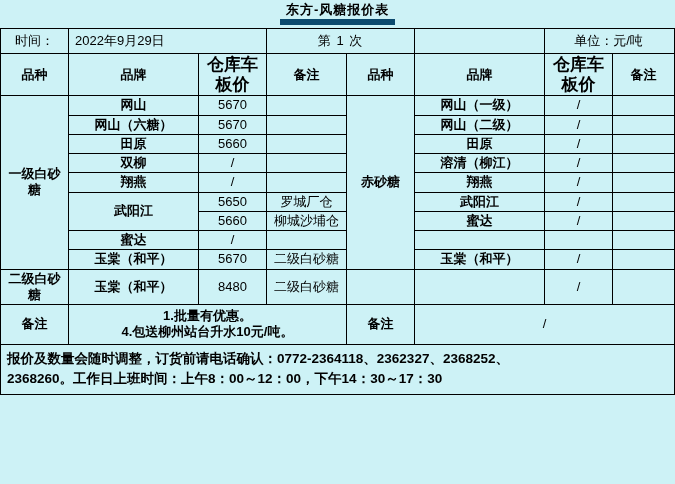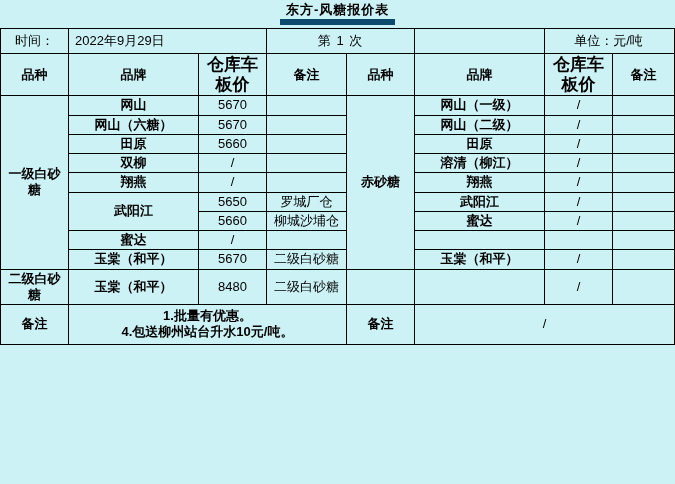--- a/index.html
+++ b/index.html
@@ -269,14 +269,18 @@
       <td class="remark-body" colspan="3">
         <div>1.批量有优惠。</div>
         <div>4.包送柳州站台升水10元/吨。</div>
       </td>
       <td class="remark-label">备注</td>
       <td colspan="3">/</td>
     </tr>
   </tbody>
     </table>
 
+  <div class="footer">
+    <div>报价及数量会随时调整，订货前请电话确认：0772-2364118、2362327、2368252、</div>
+    <div>2368260。工作日上班时间：上午8：00～12：00，下午14：30～17：30</div>
+  </div>
 
 </div>
 
 </body></html>

